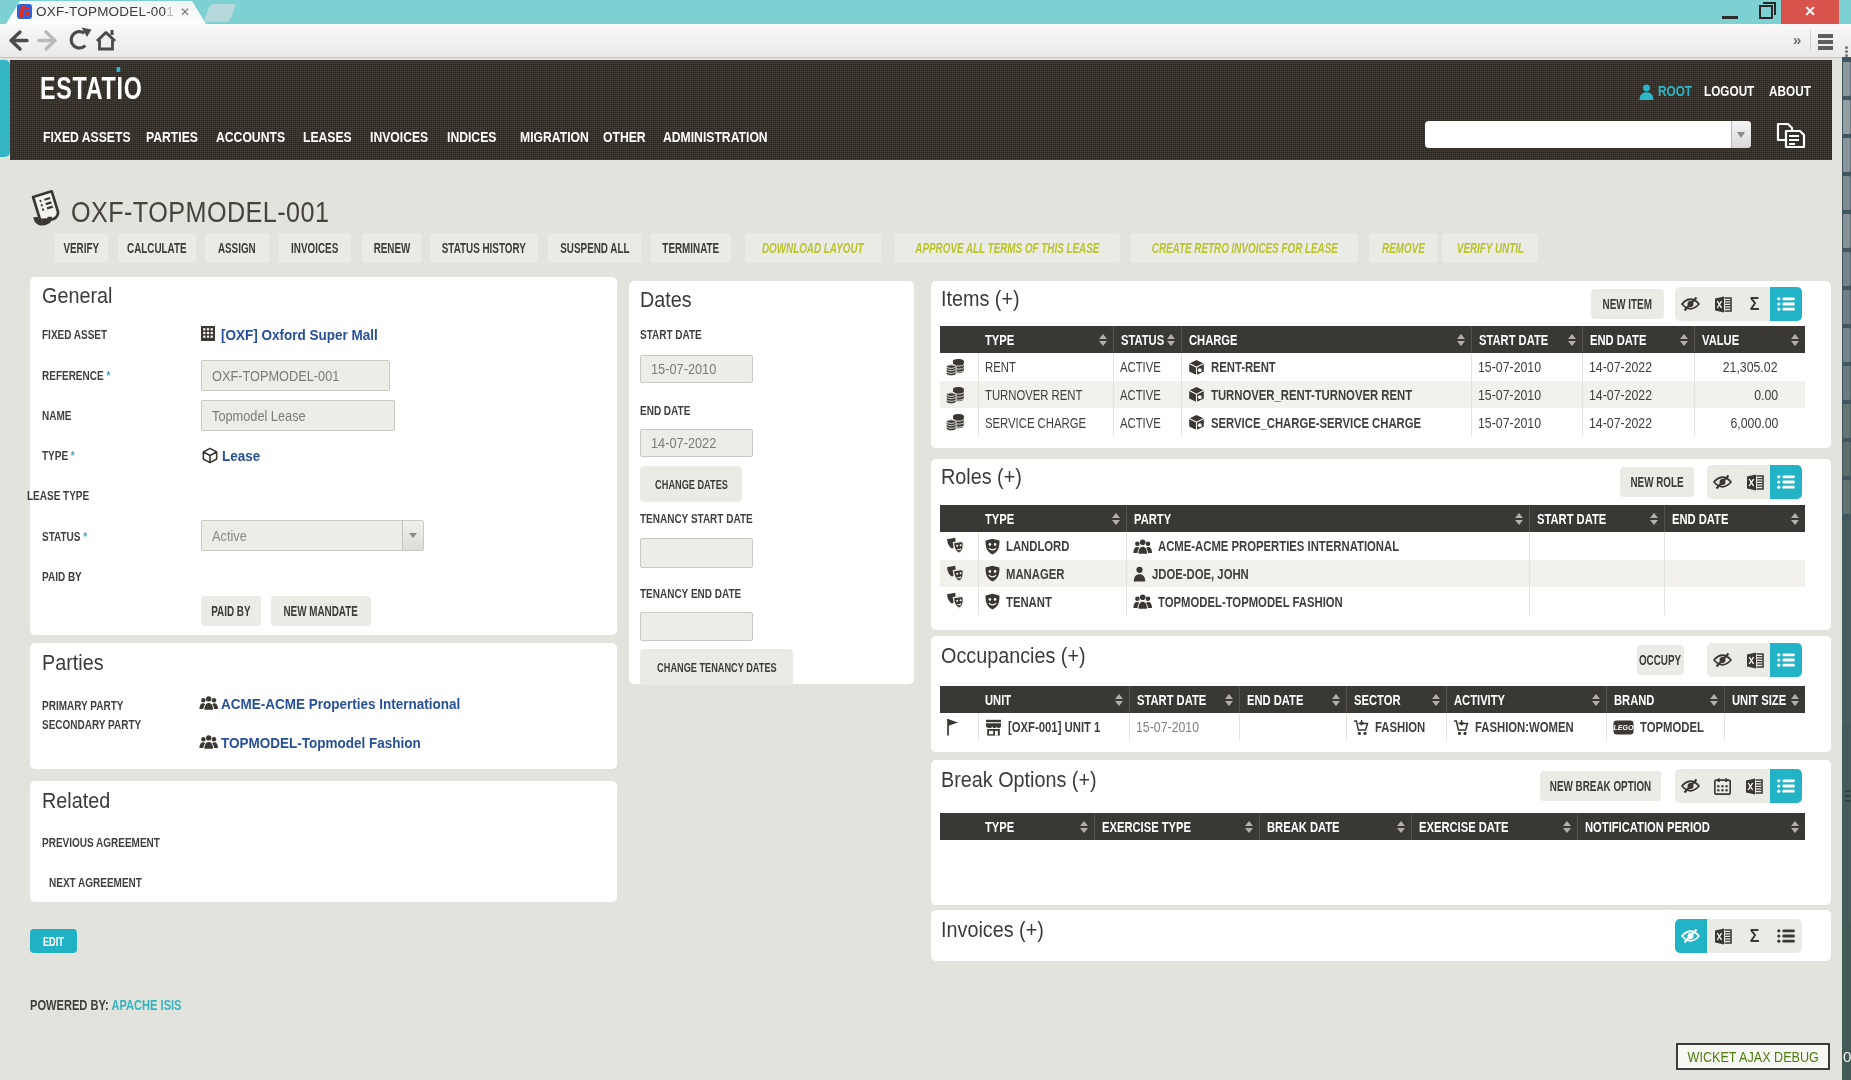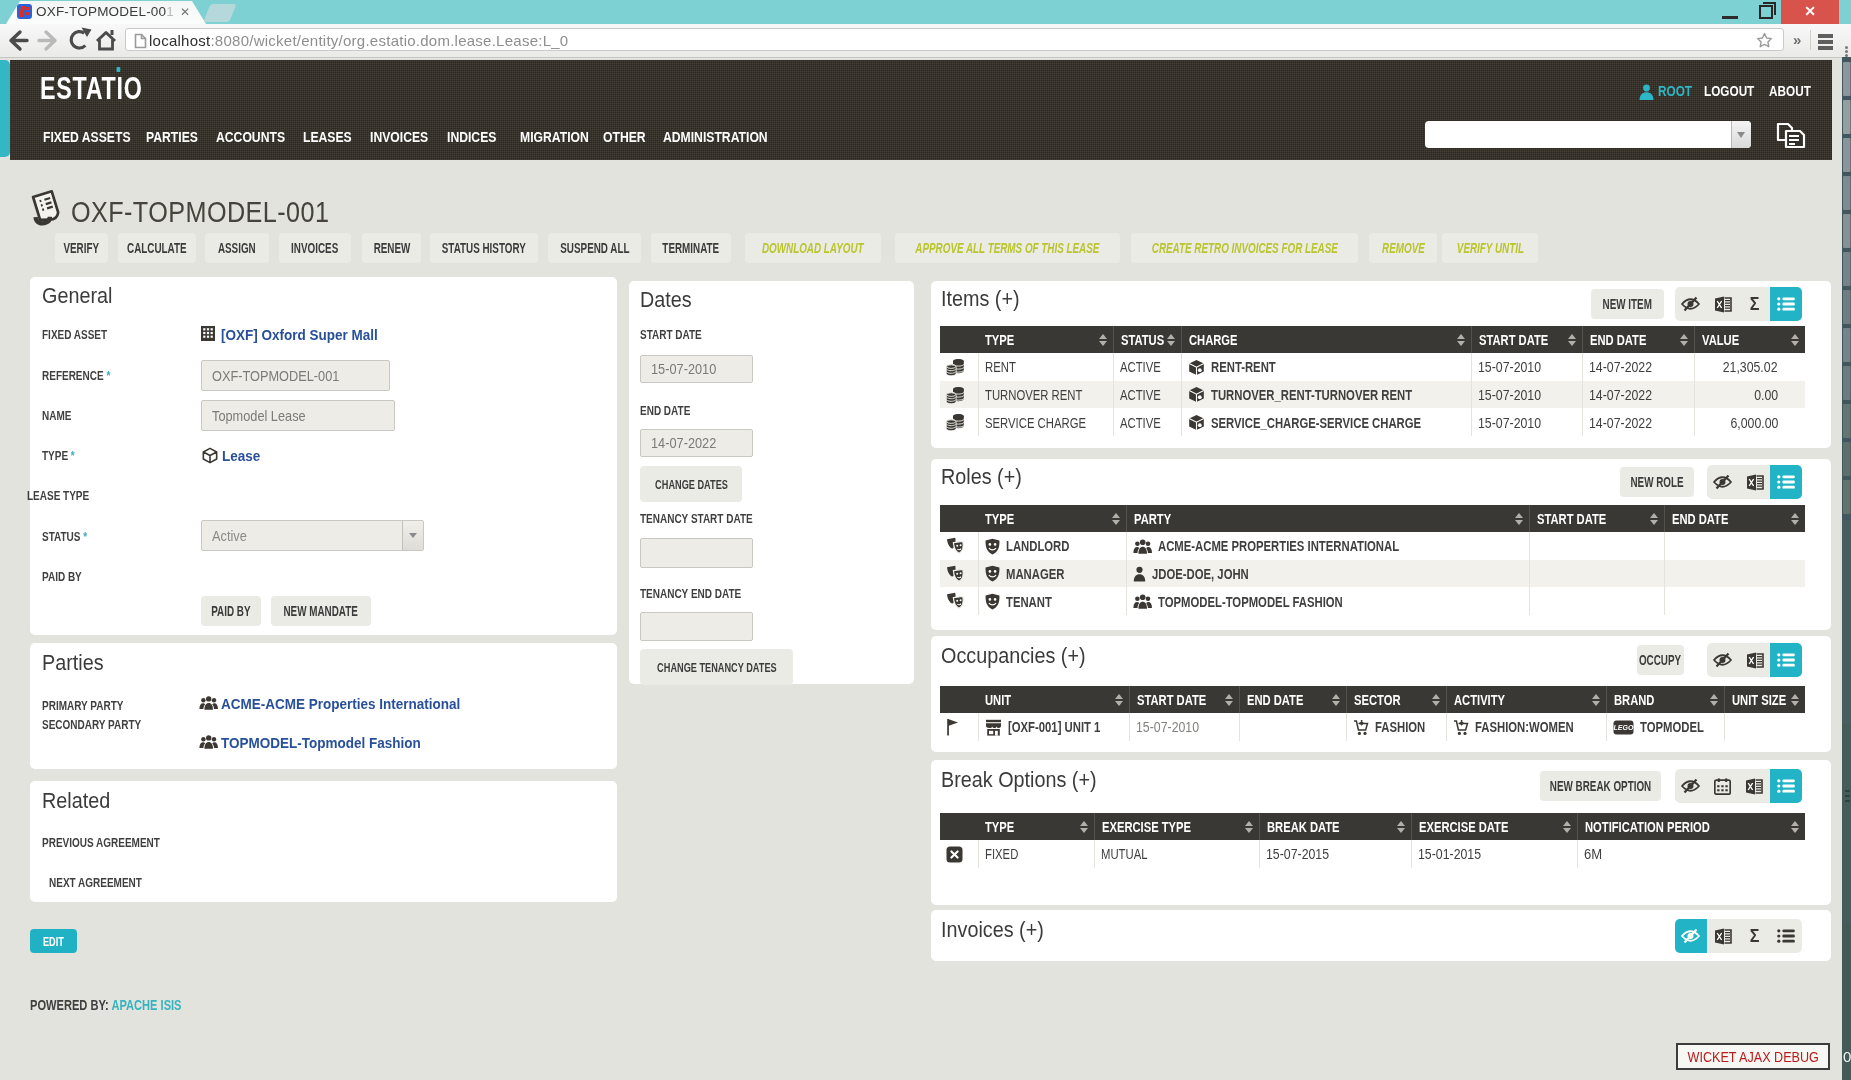--- a/index.html
+++ b/index.html
@@ -89,30 +89,20 @@
 <div id="toolbar"></div>
 <svg class="ticon" style="left:0px" width="140" height="33" viewBox="0 0 140 33">
 <path d="M11 16.5 L20 8 M11 16.5 L20 25 M11 16.5 L27 16.5" stroke="#4b4b4b" stroke-width="3.4" fill="none" stroke-linecap="round" stroke-linejoin="round"></path>
 <path d="M55 16.5 L46 8 M55 16.5 L46 25 M55 16.5 L39 16.5" stroke="#b9b9b9" stroke-width="3.4" fill="none" stroke-linecap="round" stroke-linejoin="round"></path>
 <path d="M84.2 9.2 A8.2 8.2 0 1 0 85.3 21.5" stroke="#4b4b4b" stroke-width="3.2" fill="none"></path>
 <path d="M81.5 3.5 L91.5 5.5 L87 13 Z" fill="#4b4b4b"></path>
 <path d="M97 17 L106 8.5 L115 17" stroke="#4b4b4b" stroke-width="3" fill="none" stroke-linejoin="round"></path>
 <path d="M99.5 15.5 v9.5 h13 v-9.5" stroke="#4b4b4b" stroke-width="2.8" fill="none"></path>
 <rect x="110.5" y="6" width="3" height="5" fill="#4b4b4b"></rect>
 </svg>
-<div id="urlbar">
- <svg style="position:absolute;left:8px;top:4px" width="13" height="16" viewBox="0 0 13 16">
-        <path d="M1.5 1.5 h6 l4 4 v9 h-10 Z" fill="none" stroke="#9a9a9a" stroke-width="1.6"></path>
-        <path d="M7.5 1.5 v4 h4" fill="none" stroke="#9a9a9a" stroke-width="1.6"></path>
-      </svg>
- <div id="url" style="left:23px"><b>localhost</b>:8080/wicket/entity/org.estatio.dom.lease.Lease:L_0</div>
- <svg style="position:absolute;right:10px;top:3px" width="17" height="17" viewBox="0 0 17 17">
-        <path d="M8.5 1.6 L10.6 6 L15.4 6.6 L11.9 9.9 L12.8 14.7 L8.5 12.4 L4.2 14.7 L5.1 9.9 L1.6 6.6 L6.4 6 Z" fill="none" stroke="#9b9b9b" stroke-width="1.4" stroke-linejoin="round"></path>
-      </svg>
-</div>
 <div style="position:absolute;left:1793px;top:31px;font-size:15px;color:#6e6e6e;font-weight:bold">»</div>
 <div style="position:absolute;left:1810px;top:30px;width:1px;height:20px;background:#d0d0cd"></div>
 <div style="position:absolute;left:1818px;top:34px;width:15px;height:4px;background:#5e5e5e;box-shadow:0 6px 0 #5e5e5e,0 12px 0 #5e5e5e"></div>
 <div style="position:absolute;left:1845px;top:46px;width:3px;height:3px;border-radius:2px;background:#777;box-shadow:0 4px 0 #777,0 8px 0 #777"></div>
 
 <div id="slate"></div>
 <div id="zero">0</div>
 
 <div id="hdr"></div>
 <div id="lstrip"></div>
@@ -314,21 +304,21 @@
 
 <div class="panel" style="left:931px;top:760px;width:900px;height:145px"></div>
 <div class="hd" style="left:941px;top:768px"><i>Break Options (+)</i></div>
 <div class="gb" style="left:1540px;top:771px;width:121px">
       <i>NEW BREAK OPTION</i>
     </div>
 
 <div class="panel" style="left:931px;top:910px;width:900px;height:51px"></div>
 <div class="hd" style="left:941px;top:918px"><i>Invoices (+)</i></div>
 
-<div style="position:absolute;left:1676px;top:1043px;width:154px;height:27px;background:#f7f7f3;border:2px solid #3c3c3c;box-sizing:border-box;display:flex;align-items:center;justify-content:center;font-size:15px;color:#b91c1c;white-space:nowrap">
+<div style="position:absolute;left:1676px;top:1043px;width:154px;height:27px;background:#f7f7f3;border:2px solid #3c3c3c;box-sizing:border-box;display:flex;align-items:center;justify-content:center;font-size:15px;color:#4d7c0f;white-space:nowrap">
       <i style="font-style:normal;display:block;transform:scaleX(.84)">WICKET AJAX DEBUG</i>
     </div>
 
 <table class="tb" style="top:326px">
 <colgroup>
         <col style="width:38px">
         <col style="width:135px">
         <col style="width:68px">
         <col style="width:290px">
         <col style="width:111px">
@@ -653,31 +643,20 @@
             <span class="srt"></span>
           </th>
           <th>
             <i>EXERCISE DATE</i>
             <span class="srt"></span>
           </th>
           <th>
             <i>NOTIFICATION PERIOD</i>
             <span class="srt"></span>
           </th>
-        </tr>
-<tr>
-          <td><svg class="cicon" width="17" height="17" viewBox="0 0 17 17">
-              <rect x="0.5" y="0.5" width="16" height="16" rx="3.5" fill="#3b3833"></rect>
-              <path d="M5.4 5.4 L11.6 11.6 M11.6 5.4 L5.4 11.6" stroke="#fff" stroke-width="2.1" stroke-linecap="round"></path>
-            </svg></td>
-<td><i>FIXED</i></td>
-          <td><i>MUTUAL</i></td>
-          <td><span class="dt">15-07-2015</span></td>
-          <td><span class="dt">15-01-2015</span></td>
-          <td><span class="dt" style="transform:scaleX(.9)">6M</span></td>
         </tr>
 </tbody>
     </table>
 
 <div class="ibg" style="left:1675px;top:287px;width:127px">
       <span class="ic">
         <svg width="21" height="16" viewBox="0 0 21 16">
           <path d="M2 8 Q10.5 -1.5 19 8 Q10.5 17.5 2 8 Z" fill="none" stroke="#3b3833" stroke-width="1.8"></path>
           <circle cx="10.5" cy="8" r="3" fill="#3b3833"></circle>
           <path d="M4.5 14.5 L16.5 1.5" stroke="#3b3833" stroke-width="2.2"></path>

